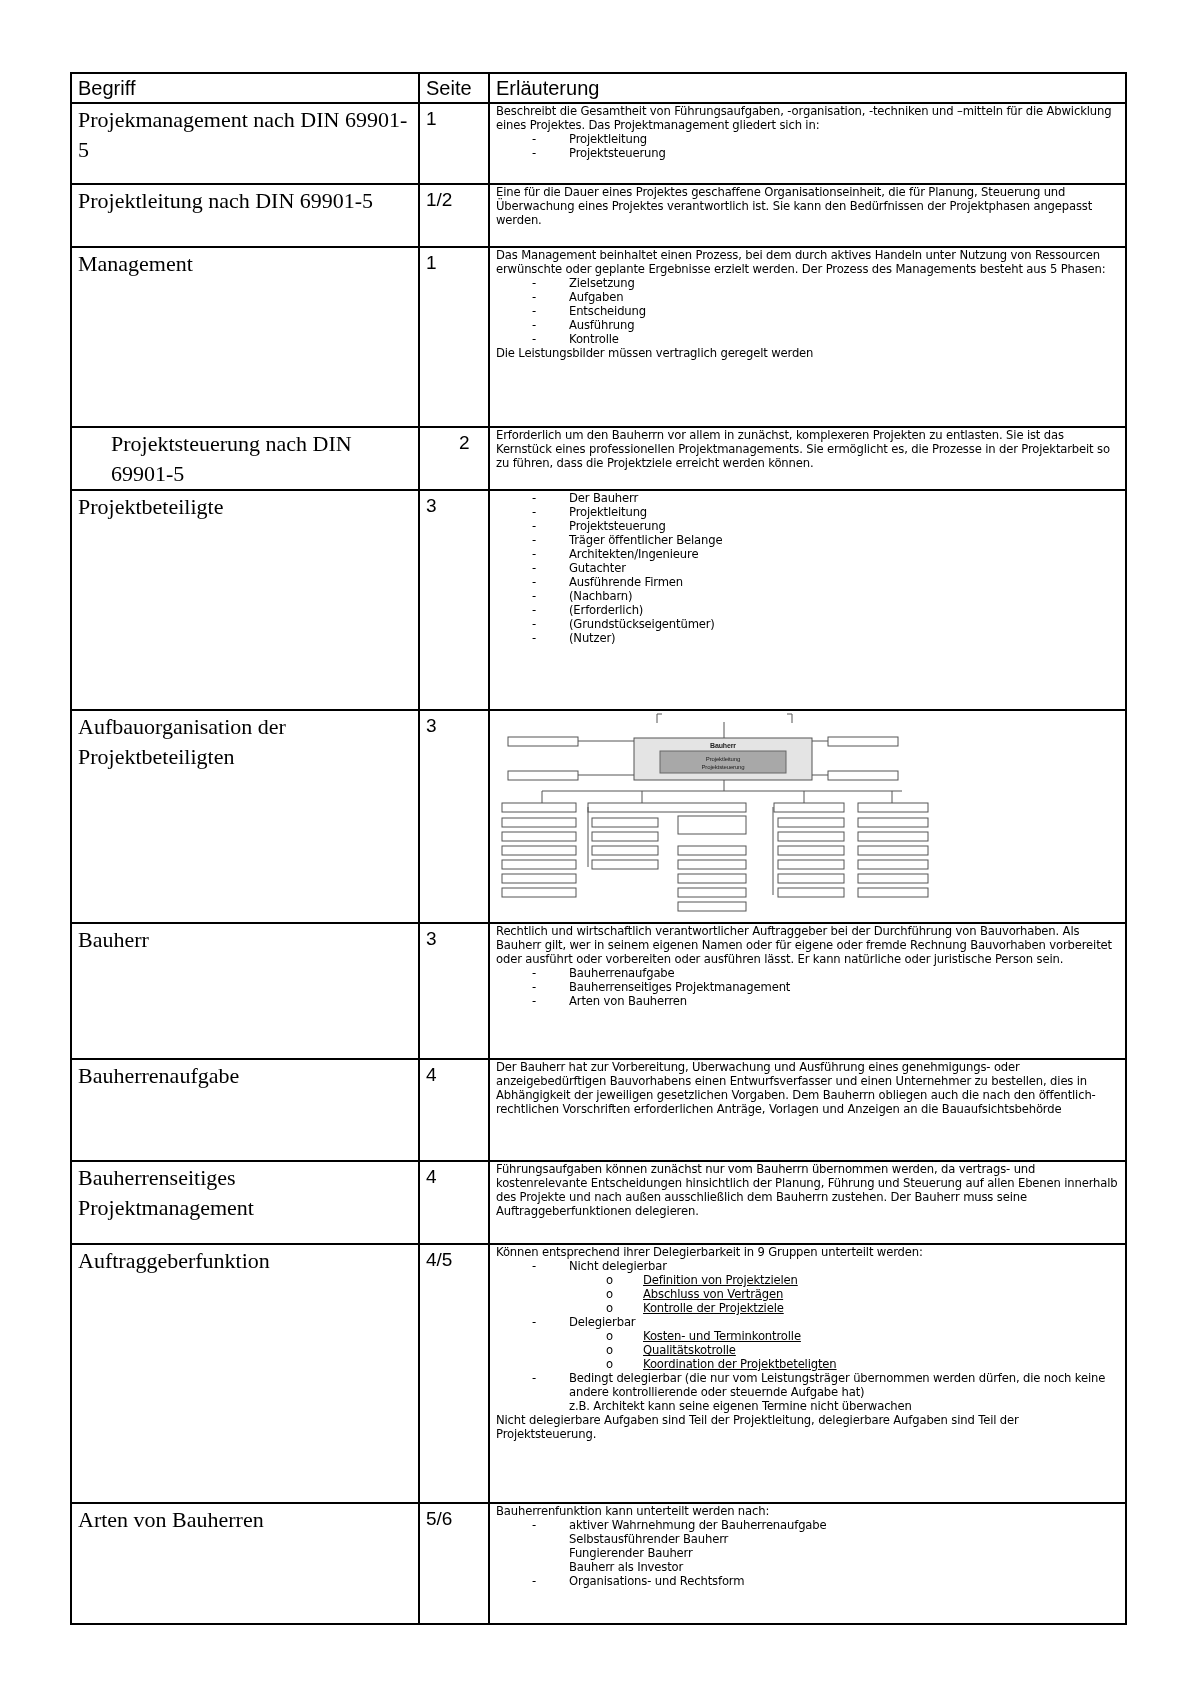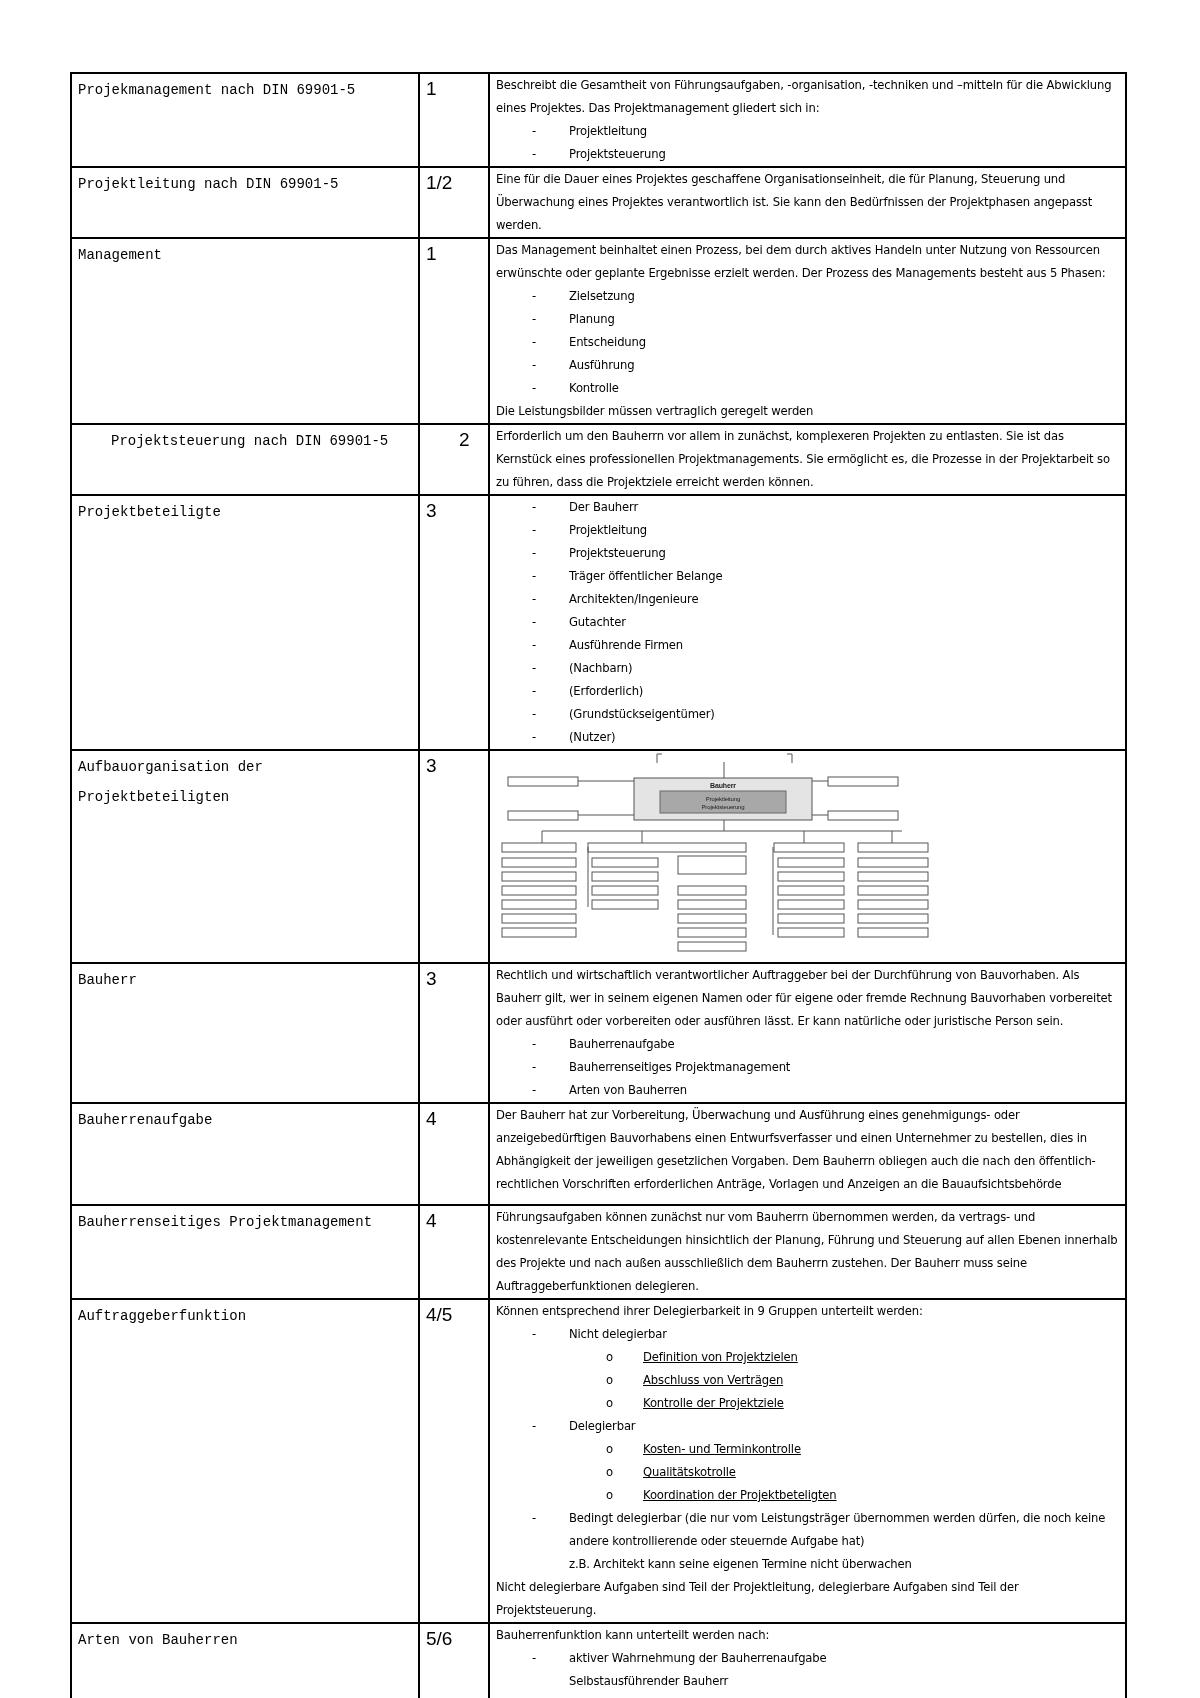--- a/index.html
+++ b/index.html
@@ -15,23 +15,23 @@
     border: 2px solid #000;
     vertical-align: top;
     padding: 0 6px;
     text-align: left;
     font-weight: normal;
   }
   col.c-term { width: 348px; }
   col.c-page { width: 70px; }
   col.c-expl { width: 637px; }
   .hdr { font-family: "Liberation Sans", sans-serif; font-size: 20px; line-height: 28px; height: 28px; }
-  .term { font-family: Liberation Mono, monospace; font-size: 14px; line-height: 30px; padding-top: 1px !important; }
+  .term { font-family: Liberation Serif, serif; font-size: 22px; line-height: 30px; padding-top: 1px !important; }
   .pg { font-family: "Liberation Sans", sans-serif; font-size: 19px; line-height: 30px; }
-  .expl { font-family: "DejaVu Sans", sans-serif; font-size: 11.6px; line-height: 23px; letter-spacing: -0.15px; padding: 0 4px 0 6px !important; }
+  .expl { font-family: "DejaVu Sans", sans-serif; font-size: 11.6px; line-height: 14px; letter-spacing: -0.15px; padding: 0 4px 0 6px !important; }
   .expl p { margin: 0; }
   .expl ul { list-style: none; margin: 0; padding: 0; }
   .expl li { position: relative; padding-left: 73px; }
   .expl li::before { content: "-"; position: absolute; left: 36px; }
   .expl li.lvl2 { padding-left: 147px; text-decoration: underline; }
   .expl li.lvl2::before { content: "o"; left: 110px; }
   .expl li.plain::before { content: ""; }
   .expl li.cont::before { content: ""; }
   .diagram-cell { padding: 0 !important; }
   .diagram { display: block; width: 440px; height: 208px; margin-left: 2px; }
@@ -51,20 +51,25 @@
 <body>
 
 <div class="page">
 <table class="gloss">
   <colgroup>
         <col class="c-term">
         <col class="c-page">
         <col class="c-expl">
       </colgroup>
   <tbody>
+        <tr>
+    <th class="hdr">Begriff</th>
+    <th class="hdr">Seite</th>
+    <th class="hdr">Erläuterung</th>
+  </tr>
 
   <tr class="r-pm">
     <td class="term">Projekmanagement nach DIN 69901-5</td>
     <td class="pg">1</td>
     <td class="expl">
       <p>Beschreibt die Gesamtheit von Führungsaufgaben, -organisation, -techniken und –mitteln für die Abwicklung eines Projektes. Das Projektmanagement gliedert sich in:</p>
       <ul>
         <li>Projektleitung</li>
         <li>Projektsteuerung</li>
       </ul>
@@ -79,21 +84,21 @@
     </td>
   </tr>
 
   <tr class="r-mg">
     <td class="term">Management</td>
     <td class="pg">1</td>
     <td class="expl">
       <p>Das Management beinhaltet einen Prozess, bei dem durch aktives Handeln unter Nutzung von Ressourcen erwünschte oder geplante Ergebnisse erzielt werden. Der Prozess des Managements besteht aus 5 Phasen:</p>
       <ul>
         <li>Zielsetzung</li>
-        <li>Planung</li>
+        <li>Aufgaben</li>
         <li>Entscheidung</li>
         <li>Ausführung</li>
         <li>Kontrolle</li>
       </ul>
       <p>Die Leistungsbilder müssen vertraglich geregelt werden</p>
     </td>
   </tr>
 
   <tr class="r-ps">
     <td class="term">Projektsteuerung nach DIN 69901-5</td>

